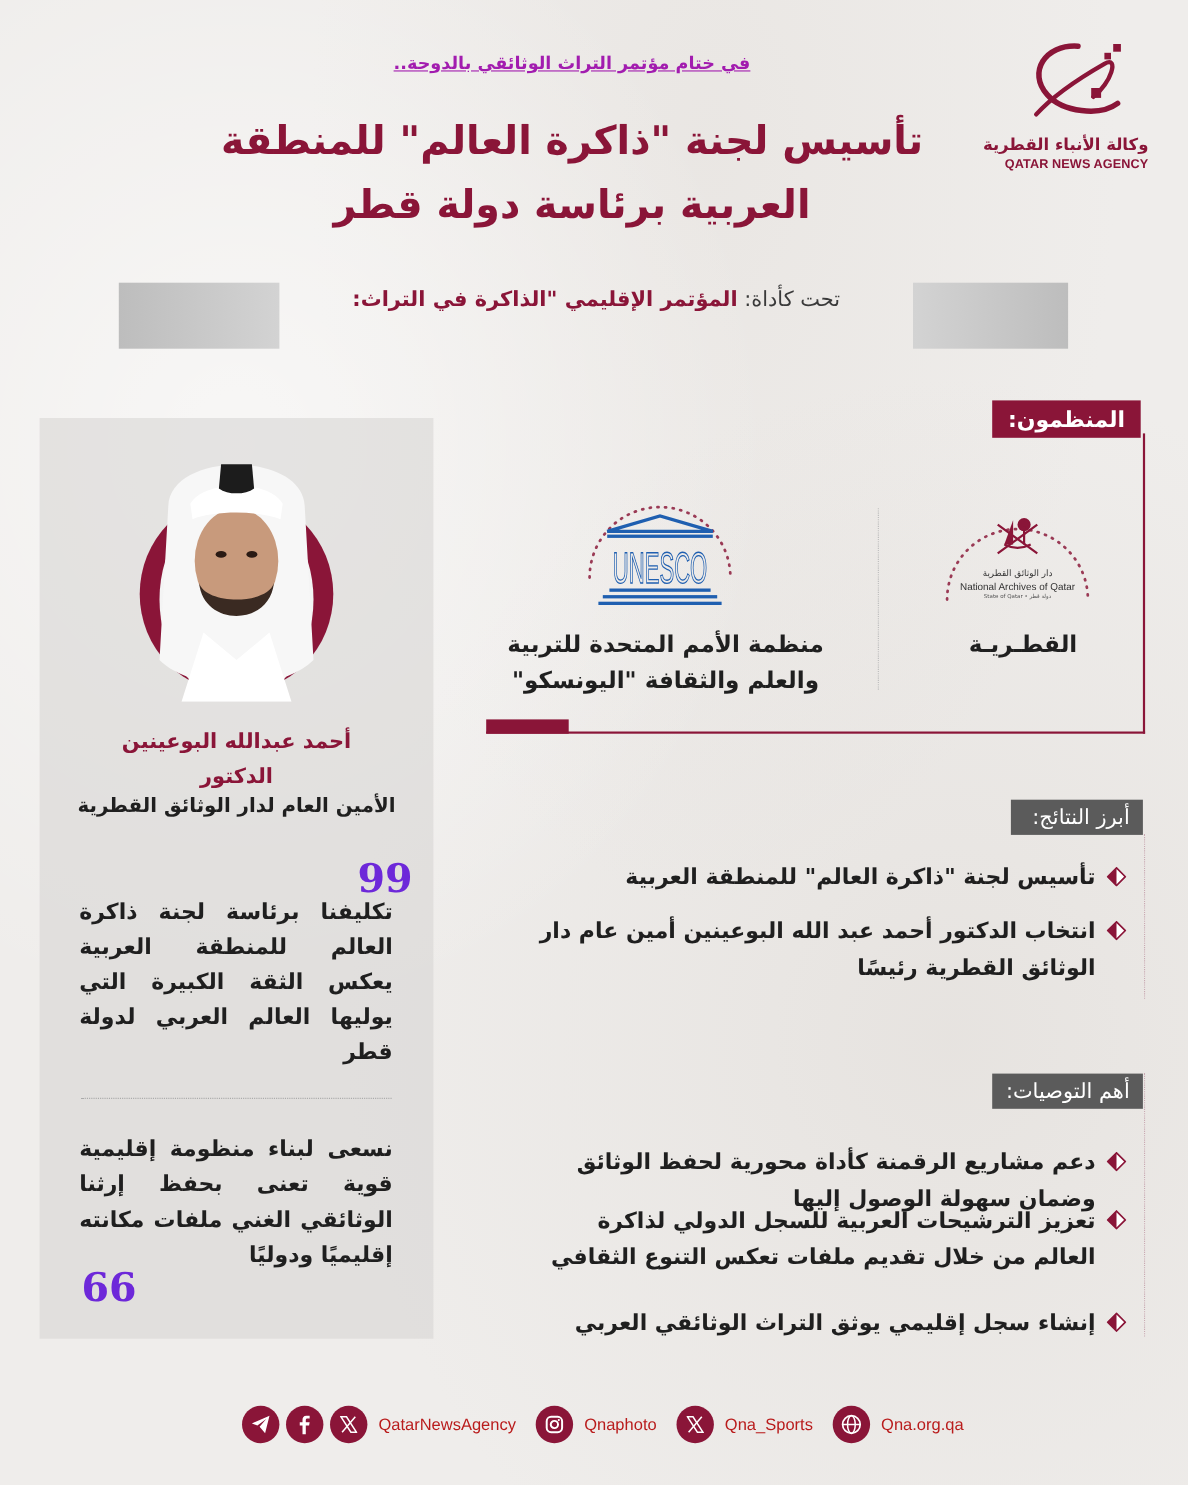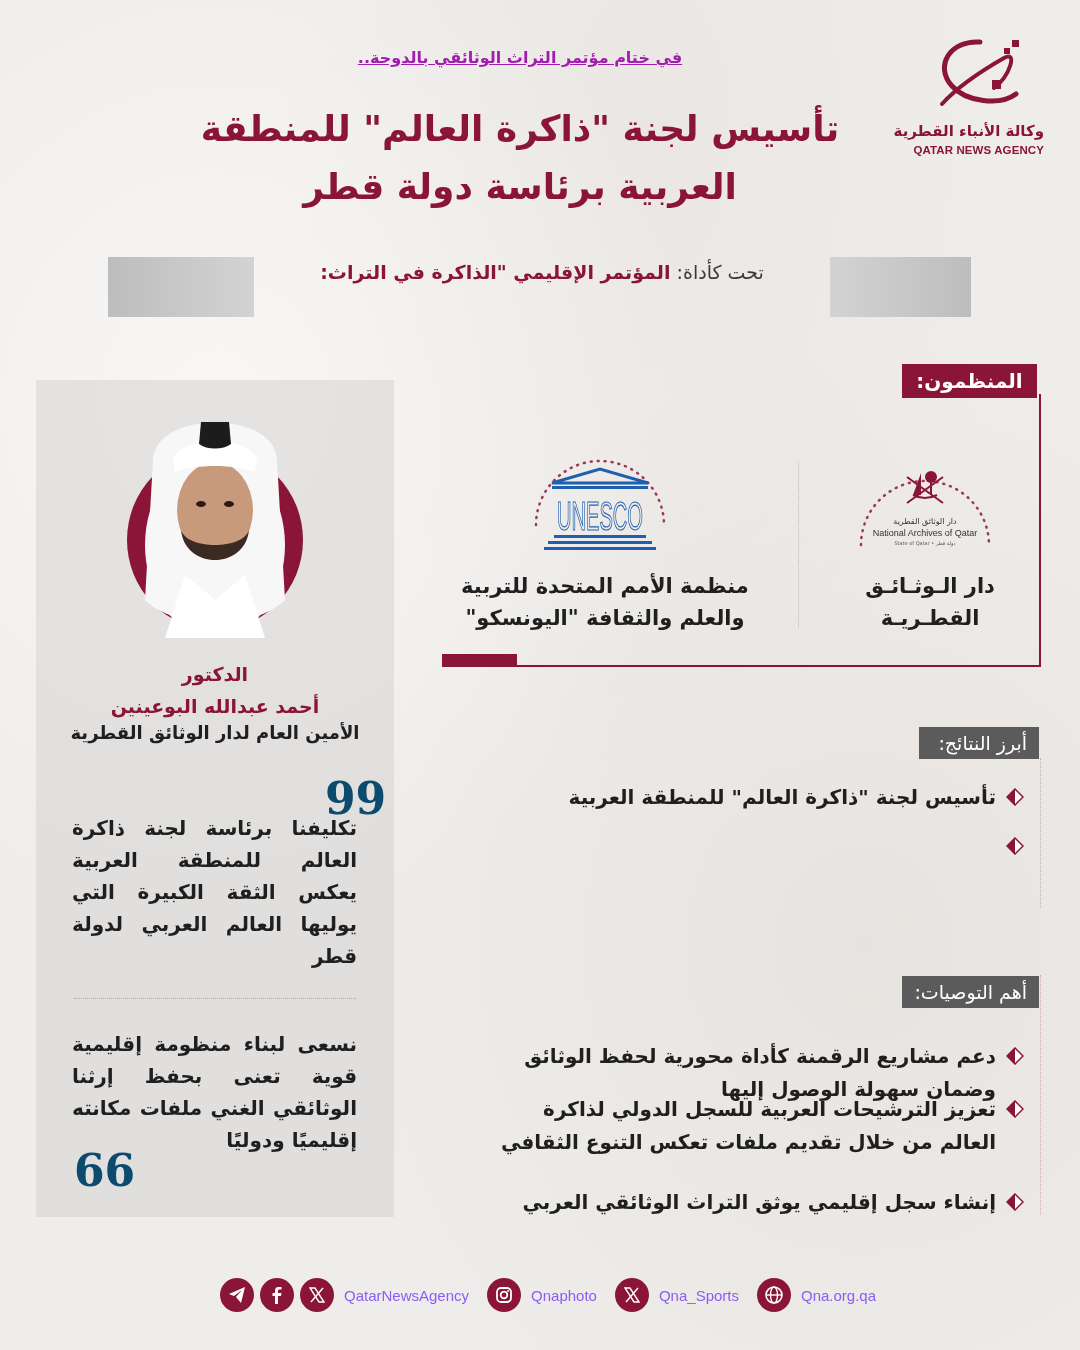--- a/index.html
+++ b/index.html
@@ -38,34 +38,34 @@
   .org-label { left: 902px; top: 364px; width: 135px; height: 34px; background: #8a1538; color: #fff; font-size: 20px; font-weight: bold; text-align: center; line-height: 34px; }
   .org-accent { left: 442px; top: 654px; width: 75px; height: 13px; background: #8a1538; }
   .org-divider { left: 798px; top: 462px; height: 165px; border-left: 1px dotted #bbb; }
   .org-name { text-align: center; font-size: 21px; font-weight: bold; line-height: 32px; color: #1f1f1f; }
 
   
   .panel { left: 36px; top: 380px; width: 358px; height: 837px; background: rgba(214,212,210,0.55); }
   .portrait-wrap { left: 125px; top: 400px; width: 180px; height: 238px; }
   .prof-title { left: 50px; width: 330px; top: 658px; text-align: center; font-size: 19px; font-weight: bold; color: #8a1538; line-height: 32px; }
   .prof-role { left: 50px; width: 330px; top: 722px; text-align: center; font-size: 18px; font-weight: bold; color: #1f1f1f; }
-  .quote-mark { font-size: 44px; font-weight: bold; color: #0c4a6e; line-height: 30px; font-family: "DejaVu Serif", serif; }
+  .quote-mark { font-size: 36px; font-weight: bold; color: #6d28d9; line-height: 30px; font-family: "DejaVu Serif", serif; }
   .quote { left: 72px; width: 285px; font-size: 20px; font-weight: bold; color: #1f1f1f; line-height: 32px; text-align: justify; text-align-last: right; }
   .q-divider { left: 74px; top: 998px; width: 282px; border-top: 1px dotted #aaa; }
 
   
   .sec-label { height: 32px; background: #5b5b5b; color: #fff; font-size: 19px; line-height: 32px; padding: 0 12px; white-space: nowrap; }
   .sec-line { left: 1040px; border-left: 1px dotted #c9a9b2; }
   .bullet { right: 56px; width: 540px; font-size: 20px; font-weight: bold; color: #1f1f1f; line-height: 33px; padding-right: 28px; }
   .bullet .dia { position: absolute; right: 0; top: 7px; width: 18px; height: 18px; }
 
   
   .footer { left: 220px; top: 1277px; height: 36px; display: flex; align-items: center; gap: 6px; }
   .soc { width: 34px; height: 34px; border-radius: 50%; background: #8a1538; display: flex; align-items: center; justify-content: center; color: #fff; }
-  .handle { font-family: "Liberation Sans", sans-serif; font-size: 15px; color: #8b5cf6; margin: 0 12px 0 4px; white-space: nowrap; }
+  .handle { font-family: "Liberation Sans", sans-serif; font-size: 15px; color: #b91c1c; margin: 0 12px 0 4px; white-space: nowrap; }
 </style>
 </head>
 <body>
 
 <div class="abs logo">
   <svg width="96" height="80" viewBox="0 0 96 80">
     <path d="M50 6 C20 4 4 30 22 50 C36 66 70 70 86 58" fill="none" stroke="#8a1538" stroke-width="5" stroke-linecap="round"></path>
     <path d="M12 68 C30 48 60 30 74 22 C88 14 80 40 64 52" fill="none" stroke="#8a1538" stroke-width="4" stroke-linecap="round"></path>
     <rect x="82" y="4" width="7" height="7" fill="#8a1538"></rect>
     <rect x="74" y="12" width="6" height="6" fill="#8a1538"></rect>
@@ -99,22 +99,22 @@
     <ellipse cx="90" cy="110" rx="38" ry="48" fill="#c89a7c"></ellipse>
     <path d="M56 130 C60 170 120 170 124 130 C118 150 62 150 56 130 Z" fill="#3a2a22"></path>
     <ellipse cx="76" cy="104" rx="5" ry="3" fill="#2a1a14"></ellipse>
     <ellipse cx="104" cy="104" rx="5" ry="3" fill="#2a1a14"></ellipse>
     <path d="M48 58 C60 36 120 36 132 58 L130 72 C110 64 70 64 50 72 Z" fill="#ffffff"></path>
     <path d="M76 22 L104 22 L106 44 C98 50 82 50 74 44 Z" fill="#1c1c1c"></path>
     <path d="M60 175 L90 200 L120 175 L140 238 L40 238 Z" fill="#ffffff"></path>
   </svg>
 </div>
 <div class="abs prof-title rtl">
+  <div>أحمد عبدالله البوعينين</div>
   <div>الدكتور</div>
-  <div>أحمد عبدالله البوعينين</div>
 </div>
 <div class="abs prof-role rtl">الأمين العام لدار الوثائق القطرية</div>
 
 <div class="abs quote-mark" style="left:325px; top:784px;">99</div>
 <div class="abs quote rtl" style="top:812px;">تكليفنا برئاسة لجنة ذاكرة العالم للمنطقة العربية يعكس الثقة الكبيرة التي يوليها العالم العربي لدولة قطر</div>
 <div class="abs q-divider"></div>
 <div class="abs quote rtl" style="top:1028px;">نسعى لبناء منظومة إقليمية قوية تعنى بحفظ إرثنا الوثائقي الغني ملفات مكانته إقليميًا ودوليًا</div>
 <div class="abs quote-mark" style="left:74px; top:1156px;">66</div>
 
 <div class="abs org-box"></div>
@@ -129,21 +129,20 @@
     <path d="M66 18 L66 40 L58 40 Z" fill="#8a1538"></path>
     <circle cx="76" cy="22" r="6" fill="#8a1538"></circle>
     <rect x="75" y="24" width="2" height="16" fill="#8a1538"></rect>
     <path d="M58 40 Q70 46 82 40" stroke="#8a1538" stroke-width="2" fill="none"></path>
   </svg>
   <div class="abs rtl" style="left:0; width:140px; top:62px; text-align:center; font-size:8px; color:#333;">دار الوثائق القطرية</div>
   <div class="abs" style="left:0; width:140px; top:73px; text-align:center; font-size:9px; color:#333; font-family:'Liberation Sans',sans-serif;">National Archives of Qatar</div>
   <div class="abs" style="left:0; width:140px; top:85px; text-align:center; font-size:5px; color:#555;">State of Qatar • دولة قطر</div>
 </div>
 <div class="abs org-name rtl" style="left:830px; width:200px; top:570px;">
-  <div>دار الـوثـائـق</div>
   <div>القطـريـة</div>
 </div>
 
 <div class="abs" style="left:530px; top:455px; width:140px; height:100px;">
   <svg width="140" height="100" viewBox="0 0 140 100">
     <path d="M6 70 A64 64 0 0 1 134 70" fill="none" stroke="#9a3a55" stroke-width="2.5" stroke-dasharray="1 6" stroke-linecap="round"></path>
     <path d="M22 28 L70 14 L118 28 Z" fill="none" stroke="#1f5fb0" stroke-width="3"></path>
     <rect x="22" y="31" width="96" height="3" fill="#1f5fb0"></rect>
     <text x="70" y="75" text-anchor="middle" font-family="Liberation Sans, sans-serif" font-size="40" fill="none" stroke="#1f5fb0" stroke-width="1.2" textLength="86" lengthAdjust="spacingAndGlyphs">UNESCO</text>
     <rect x="24" y="80" width="92" height="3" fill="#1f5fb0"></rect>
@@ -164,20 +163,21 @@
       <path d="M9 1 L17 9 L9 17 L1 9 Z" fill="#fff" stroke="#8a1538" stroke-width="1.5"></path>
       <path d="M9 1 L1 9 L9 17 Z" fill="#8a1538"></path>
     </svg>
   <span>تأسيس لجنة "ذاكرة العالم" للمنطقة العربية</span>
 </div>
 <div class="abs bullet rtl" style="top:830px;">
   <svg class="dia" viewBox="0 0 18 18">
       <path d="M9 1 L17 9 L9 17 L1 9 Z" fill="#fff" stroke="#8a1538" stroke-width="1.5"></path>
       <path d="M9 1 L1 9 L9 17 Z" fill="#8a1538"></path>
     </svg>
+  <span>انتخاب الدكتور أحمد عبد الله البوعينين أمين عام دار الوثائق القطرية رئيسًا</span>
 </div>
 
 <div class="abs sec-line" style="top:975px; height:240px;"></div>
 <div class="abs sec-label rtl" style="right:41px; top:976px;">أهم التوصيات:</div>
 
 <div class="abs bullet rtl" style="top:1040px;">
   <svg class="dia" viewBox="0 0 18 18">
       <path d="M9 1 L17 9 L9 17 L1 9 Z" fill="#fff" stroke="#8a1538" stroke-width="1.5"></path>
       <path d="M9 1 L1 9 L9 17 Z" fill="#8a1538"></path>
     </svg>

